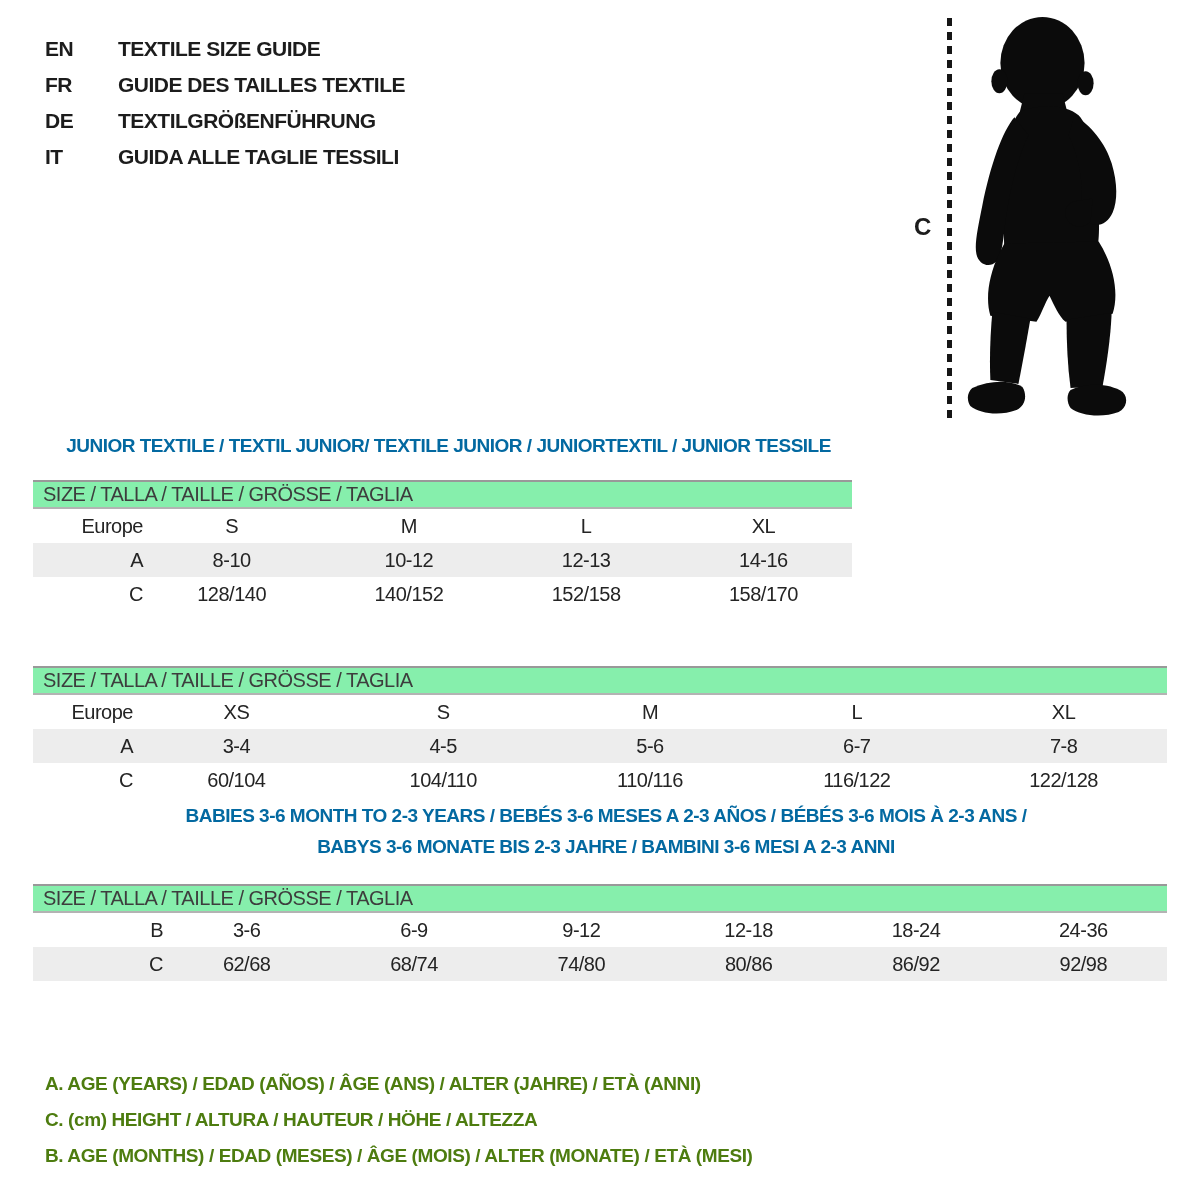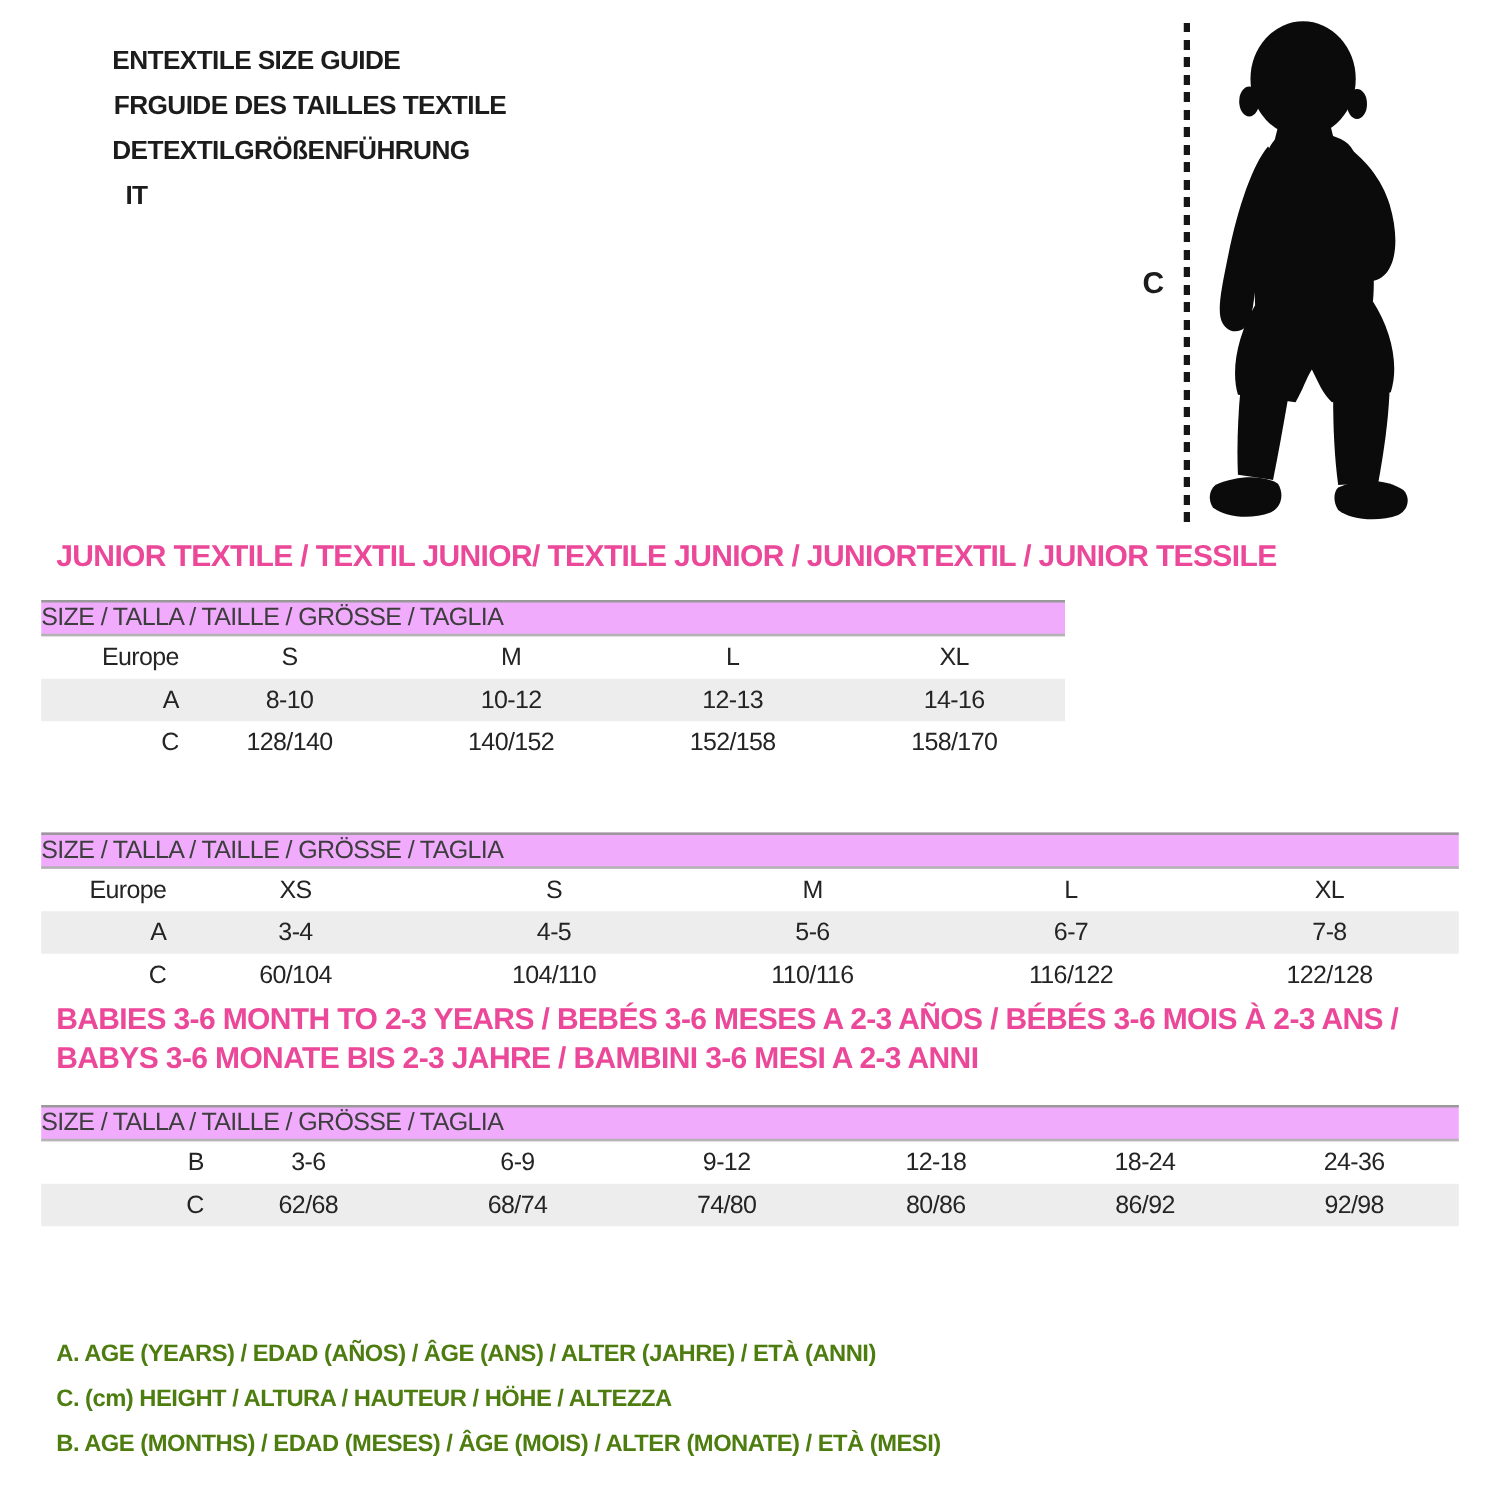--- a/index.html
+++ b/index.html
@@ -9,21 +9,21 @@
     width: 1200px;
     height: 1200px;
     overflow: hidden;
     font-family: "Liberation Sans", "DejaVu Sans", sans-serif;
     color: #1c1c1c;
     -webkit-font-smoothing: antialiased;
   }
   .page { position: relative; width: 1200px; height: 1200px; }
 
   
-  .lang-block { position: absolute; left: 45px; top: 31px; text-align: right; }
+  .lang-block { position: absolute; left: 45px; top: 31px; }
   .lang-row { display: flex; height: 36px; align-items: center; }
   .lang-code {
     width: 73px; font-size: 21px; font-weight: 700; letter-spacing: -0.5px;
   }
   .lang-label {
     font-size: 21px; font-weight: 700; letter-spacing: -0.5px; white-space: nowrap;
   }
 
   
   .c-label {
@@ -33,30 +33,30 @@
   .dash-line {
     position: absolute; left: 947px; top: 18px; width: 5px; height: 401px;
     background: repeating-linear-gradient(to bottom, #161616 0 8px, transparent 8px 14px);
   }
   .kid-svg { position: absolute; left: 962px; top: 15px; }
 
   
   .tbl { position: absolute; }
   .tbl-title {
     margin: 0; padding-left: 12px;
-    font-size: 24px; font-weight: 700; letter-spacing: -0.5px;
-    line-height: 24px; white-space: nowrap; color: #ec4899;
+    font-size: 19px; font-weight: 700; letter-spacing: -0.5px;
+    line-height: 24px; white-space: nowrap; color: #0369a1; text-align: center;
   }
   .tbl-title.two-line { white-space: normal; line-height: 31px; }
   .size-bar {
     margin-top: 22px; height: 25px;
-    background: #f0abfc;
+    background: #86efac;
     border-top: 2px solid #999999;
     border-bottom: 2px solid #b3b3b3;
-    line-height: 25px; 
+    line-height: 25px; padding-left: 10px;
     font-size: 20px; font-weight: 400; letter-spacing: -0.5px; color: #3d3d3d;
     white-space: nowrap; overflow: hidden;
   }
   .grid-row { display: grid; height: 34px; align-items: center; }
   .grid-row.shaded { background: #ededed; }
   .cols4 { grid-template-columns: 110px repeat(4, 1fr); }
   .cols5 { grid-template-columns: 100px repeat(5, 1fr); }
   .cols6 { grid-template-columns: 130px repeat(6, 1fr); }
   .cell {
     text-align: center; font-size: 20px; font-weight: 400;
@@ -88,20 +88,21 @@
     <div class="lang-row">
       <span class="lang-code">FR</span>
       <span class="lang-label">GUIDE DES TAILLES TEXTILE</span>
     </div>
     <div class="lang-row">
       <span class="lang-code">DE</span>
       <span class="lang-label">TEXTILGRÖßENFÜHRUNG</span>
     </div>
     <div class="lang-row">
       <span class="lang-code">IT</span>
+      <span class="lang-label">GUIDA ALLE TAGLIE TESSILI</span>
     </div>
   </div>
 
   <span class="c-label">C</span>
   <div class="dash-line"></div>
   <svg class="kid-svg" width="176" height="406" viewBox="0 0 175 405" fill="#0b0b0b" xmlns="http://www.w3.org/2000/svg">
     <ellipse cx="80" cy="48" rx="42" ry="46"></ellipse>
     <ellipse cx="37" cy="66" rx="8" ry="12"></ellipse>
     <ellipse cx="123" cy="68" rx="8" ry="12"></ellipse>
     <path d="M62,78 L100,78 L106,102 L56,102 Z"></path>

